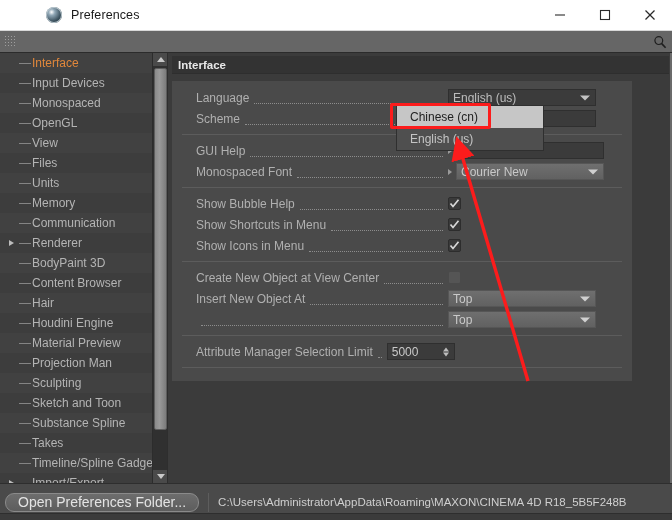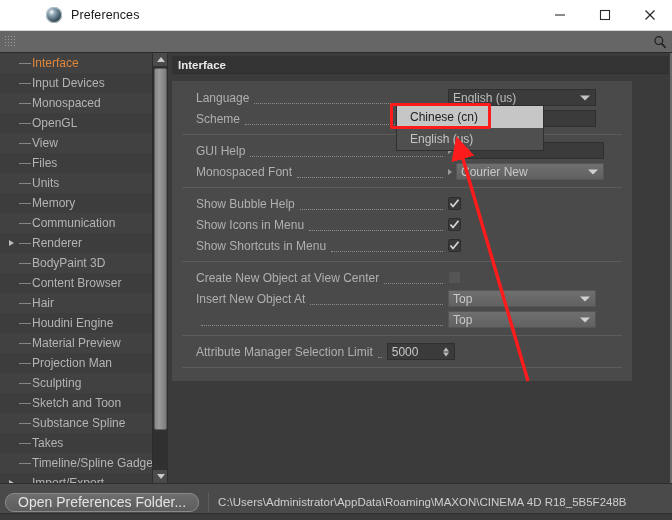--- a/index.html
+++ b/index.html
@@ -531,33 +531,33 @@
           <span class="rowfill">
             <span class="checkbox">
               <svg width="11" height="11" viewBox="0 0 11 11">
                   <polyline points="1.5,5.5 4,8.5 9.5,1.8" fill="none" stroke="#d8d8d8" stroke-width="1.7"></polyline>
                 </svg>
             </span>
           </span>
         </div>
 
         <div class="row">
-          <span class="lbl">Show Icons in Menu</span>
+          <span class="lbl">Show Shortcuts in Menu</span>
           <span class="leader"></span>
           <span class="rowfill">
             <span class="checkbox">
               <svg width="11" height="11" viewBox="0 0 11 11">
                   <polyline points="1.5,5.5 4,8.5 9.5,1.8" fill="none" stroke="#d8d8d8" stroke-width="1.7"></polyline>
                 </svg>
             </span>
           </span>
         </div>
 
         <div class="row">
-          <span class="lbl">Show Shortcuts in Menu</span>
+          <span class="lbl">Show Icons in Menu</span>
           <span class="leader"></span>
           <span class="rowfill">
             <span class="checkbox">
               <svg width="11" height="11" viewBox="0 0 11 11">
                   <polyline points="1.5,5.5 4,8.5 9.5,1.8" fill="none" stroke="#d8d8d8" stroke-width="1.7"></polyline>
                 </svg>
             </span>
           </span>
         </div>
 

